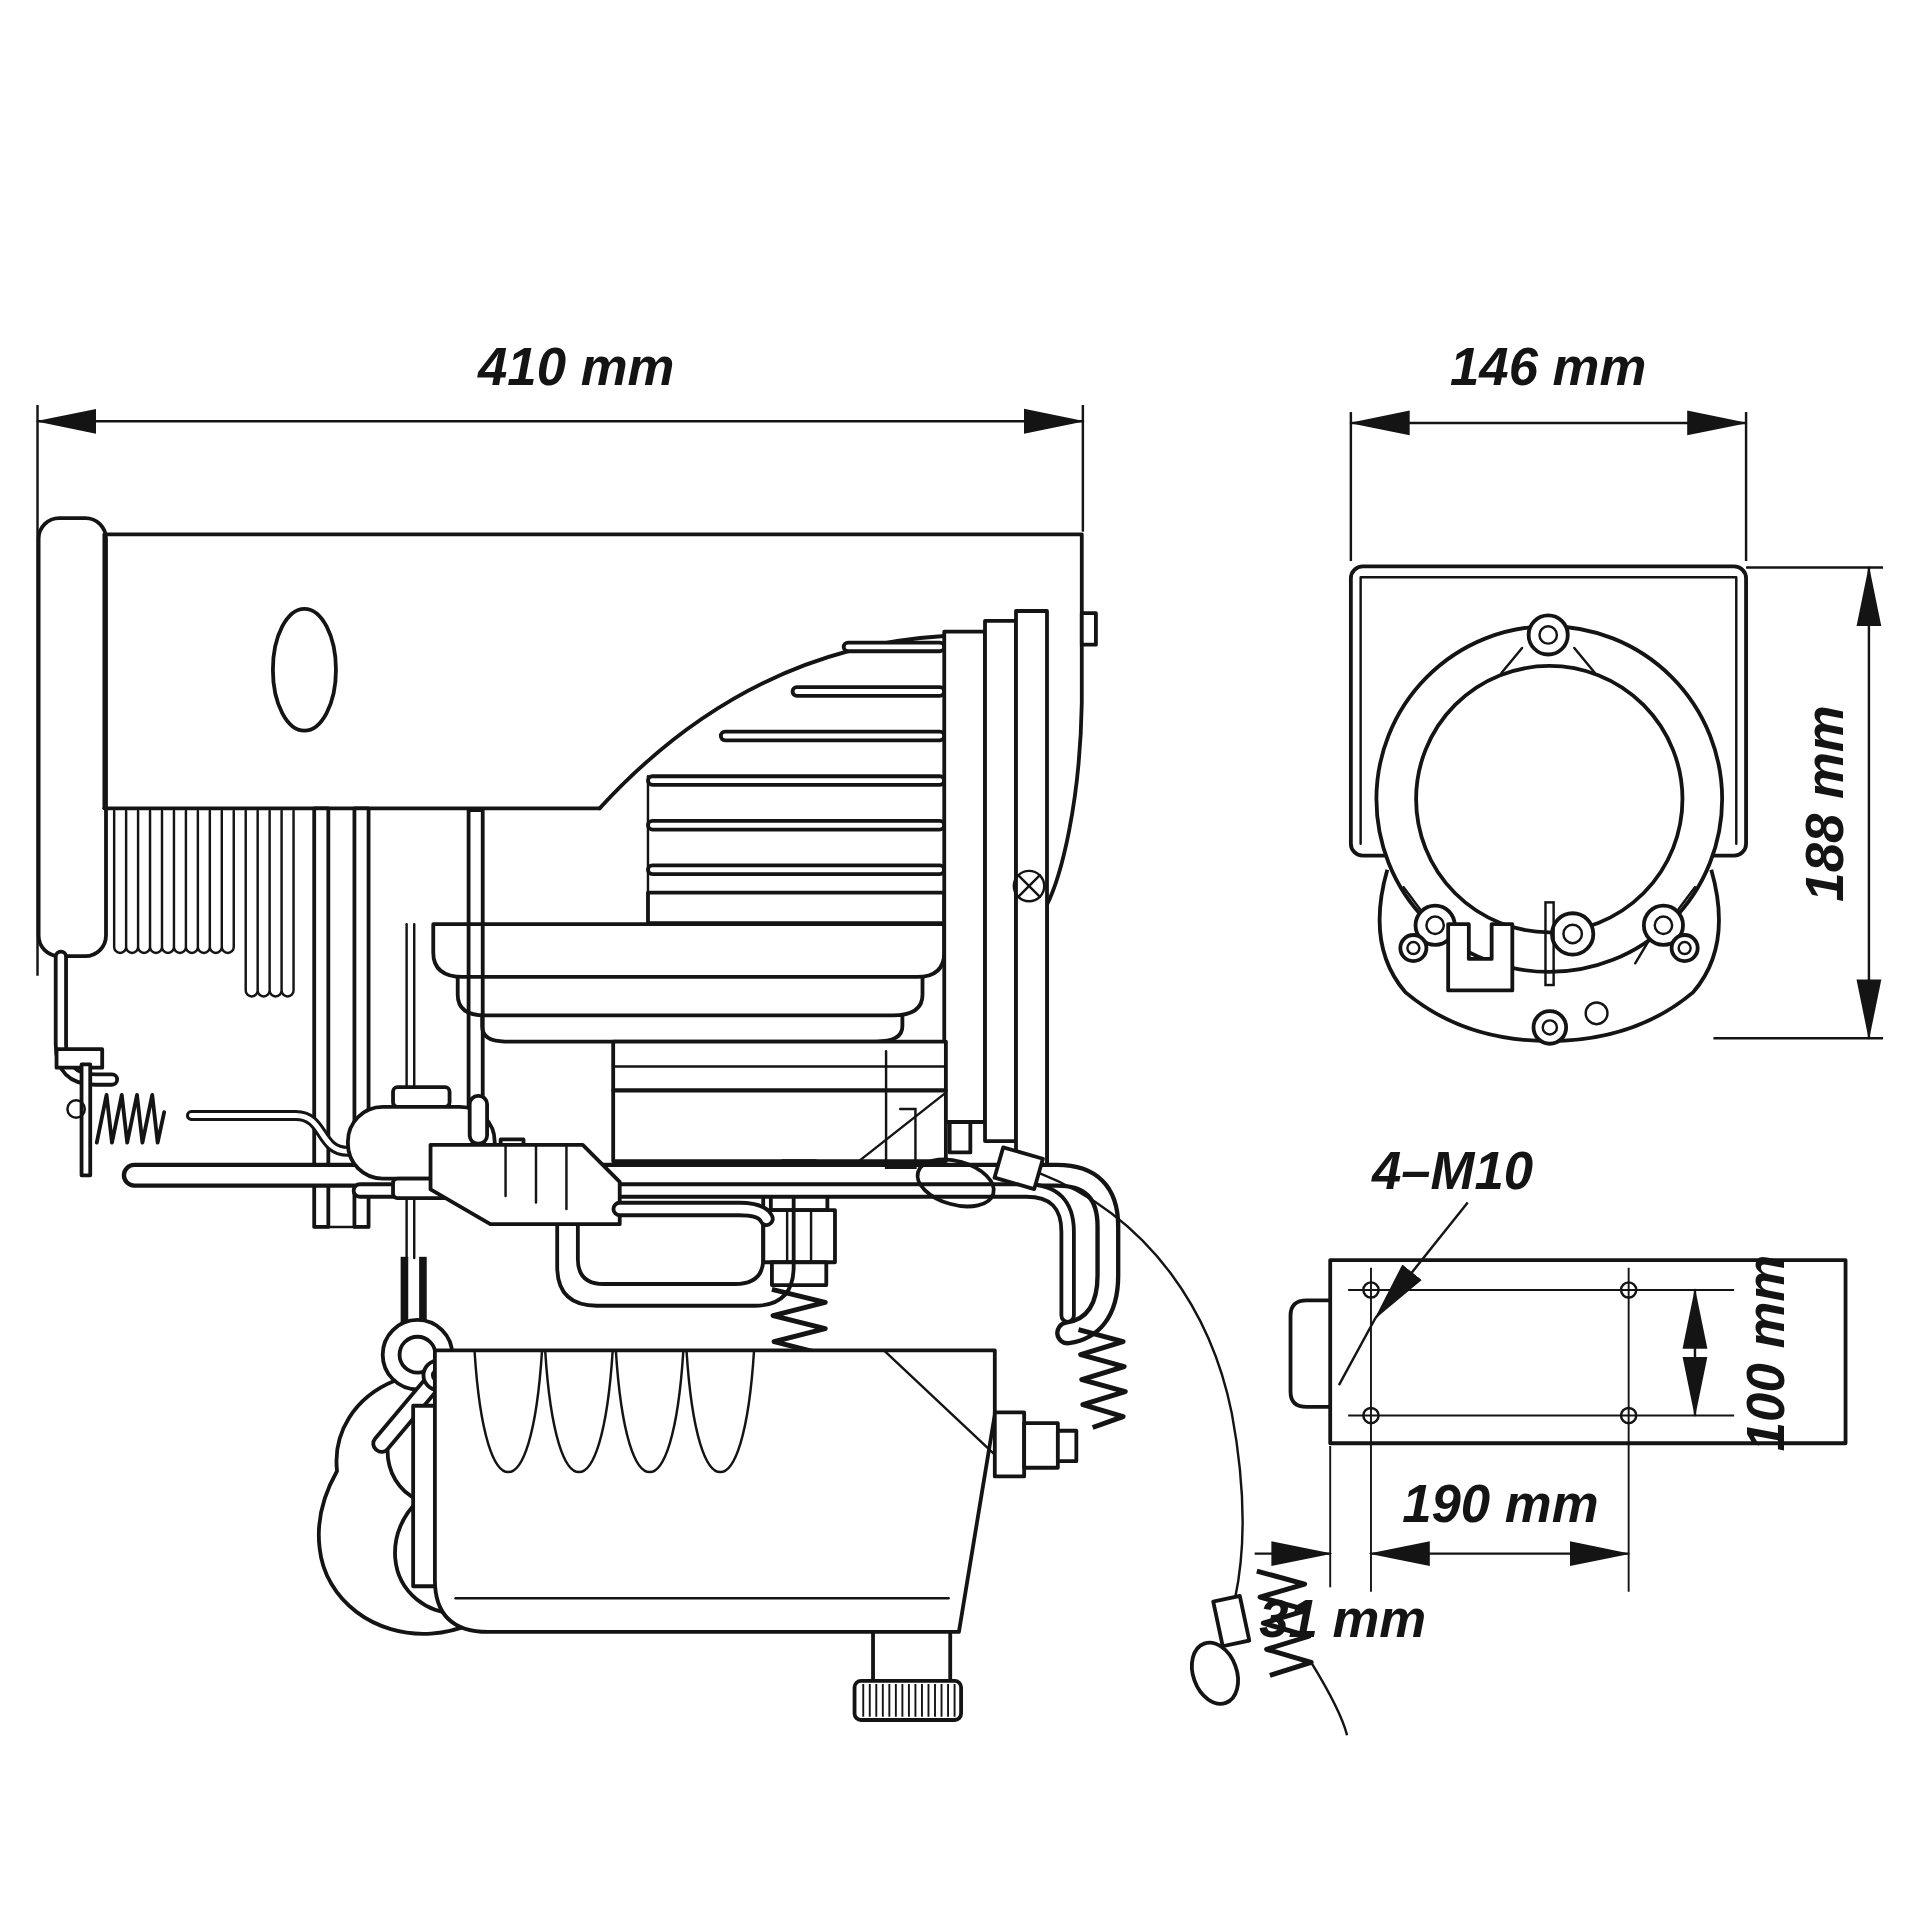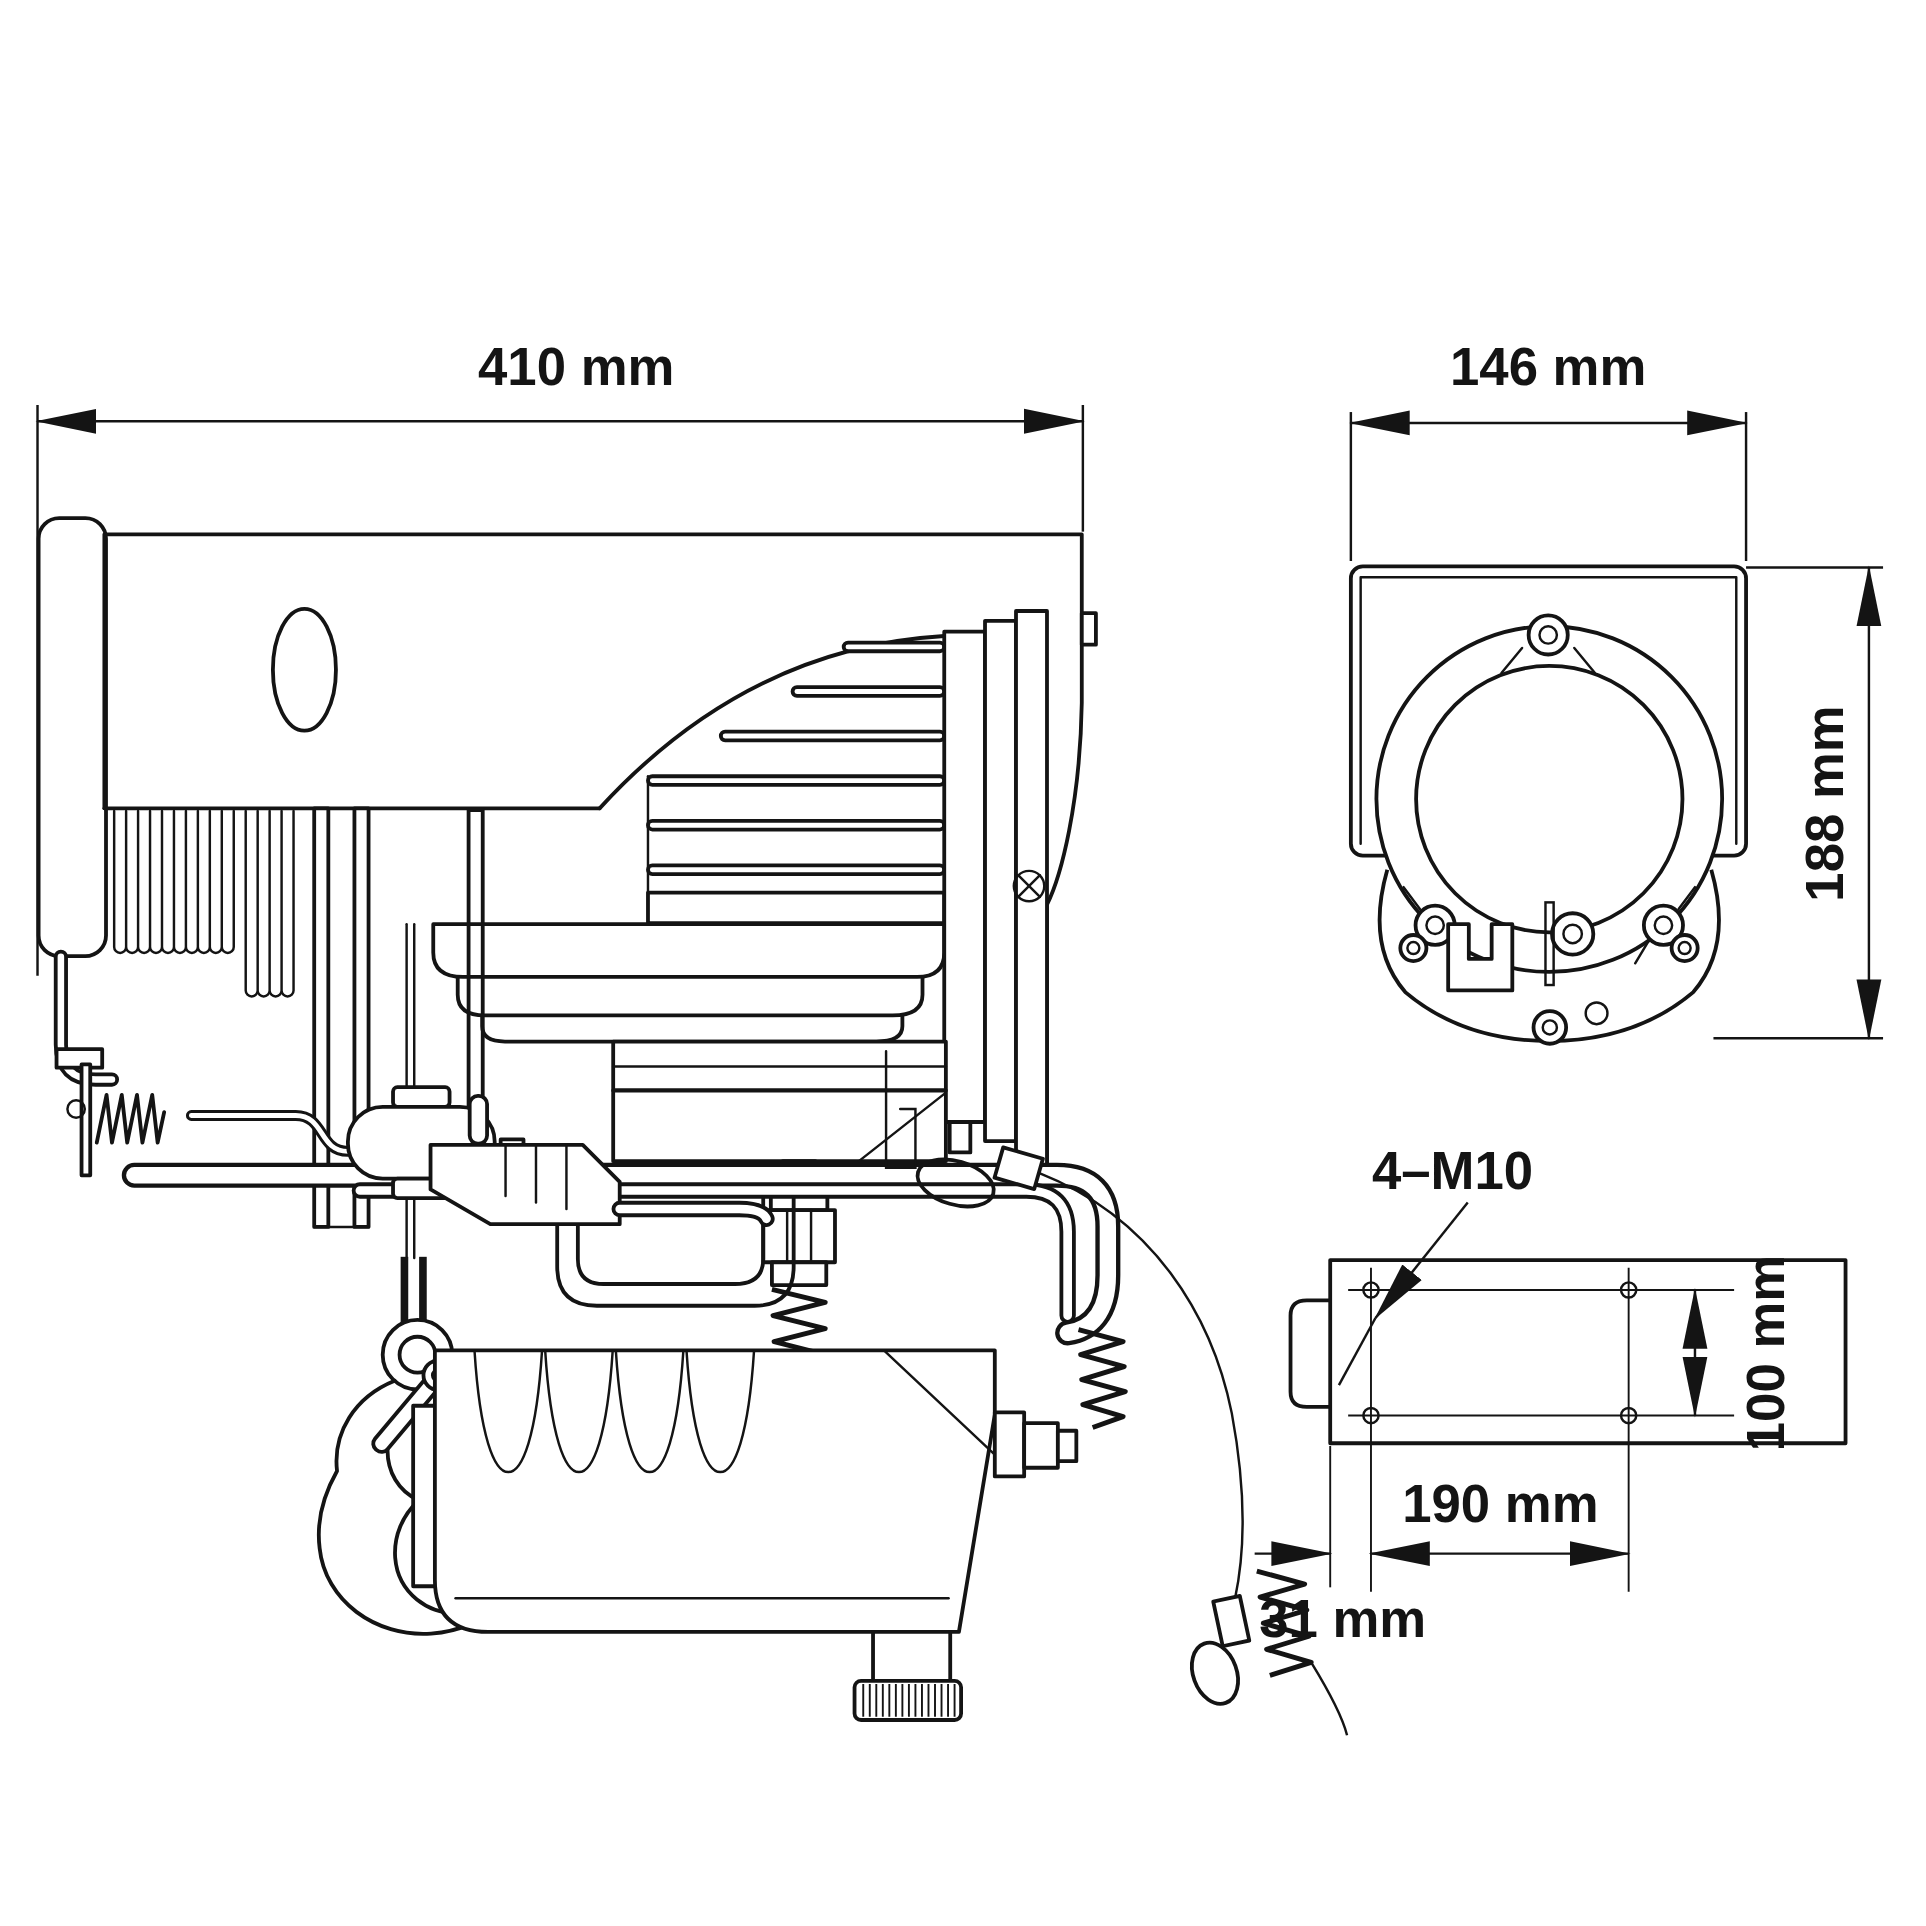--- a/index.html
+++ b/index.html
@@ -1,16 +1,16 @@
 <!DOCTYPE html>
 <html style="font-size:8.7px"><head>
 <meta charset="utf-8">
 <style>
   html,body{margin:0;padding:0;background:#fff;}
-  #stage{position:relative;width:1926px;height:1926px;background:#fff;overflow:hidden;}
+  #stage{position:relative;width:1926px;height:1926px;background:#fff;overflow:hidden;font-style:italic;}
   svg{display:block;width:100%;height:100%;}
   .ln{stroke:#141414;fill:none;stroke-width:7;stroke-linecap:round;stroke-linejoin:round;}
   .ln-f{stroke:#141414;fill:#ffffff;stroke-width:7;stroke-linejoin:round;}
   .thin{stroke:#141414;fill:none;stroke-width:4.5;stroke-linecap:round;}
   .cl{stroke:#141414;fill:none;stroke-width:3.5;}
   .dim{stroke:#141414;fill:none;stroke-width:4.5;}
   .tube-o{stroke:#141414;fill:none;stroke-linecap:round;stroke-linejoin:round;}
   .tube-i{stroke:#ffffff;fill:none;stroke-linecap:round;stroke-linejoin:round;}
   .zig{stroke:#141414;fill:none;stroke-width:9;stroke-linejoin:round;}
   .dark{fill:#141414;stroke:none;}

